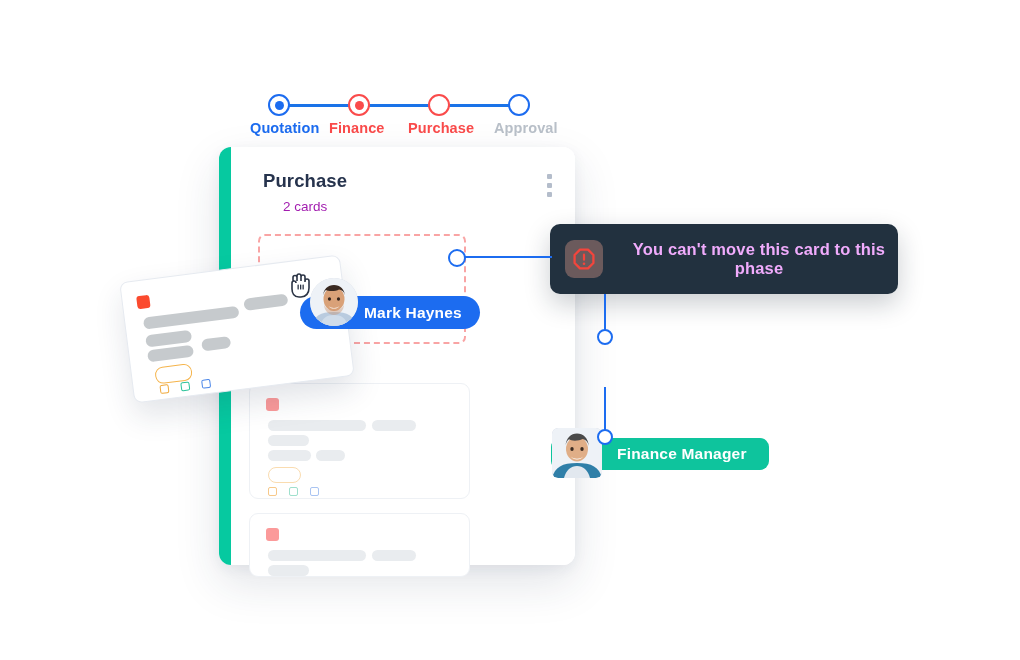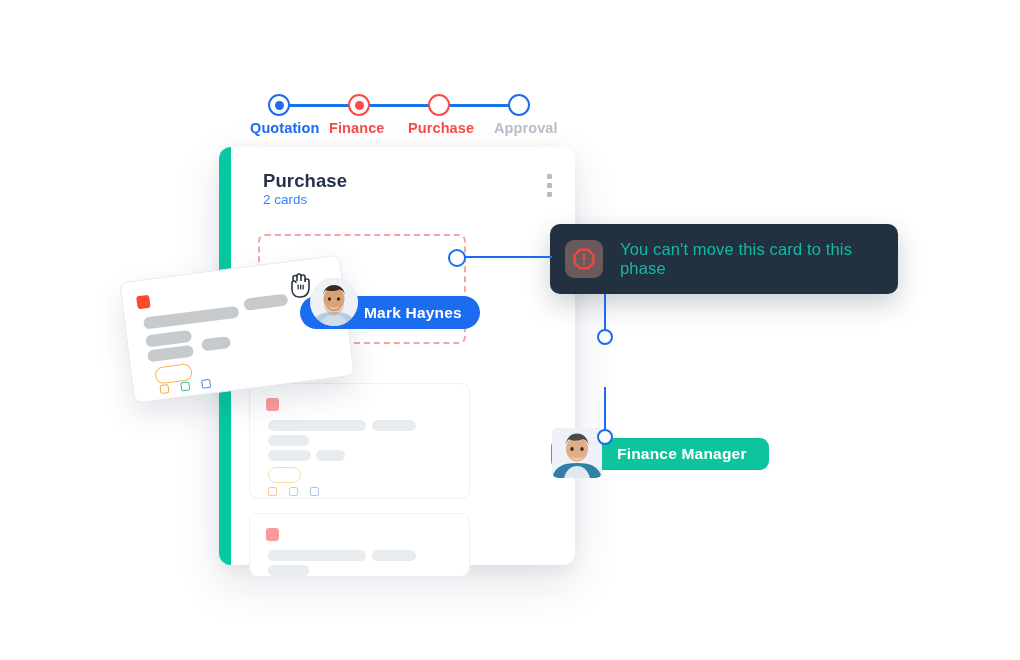--- a/index.html
+++ b/index.html
@@ -2,21 +2,21 @@
 <html><head>
 <meta charset="utf-8">
 <style>
   html,body{margin:0;padding:0;}
   body{
     width:1020px;height:660px;position:relative;overflow:hidden;
     background:#ffffff;
     font-family:"Liberation Sans","DejaVu Sans",sans-serif;
     -webkit-font-smoothing:antialiased;
   }
-  .stage{position:absolute;inset:0;}
+  .stage{position:absolute;inset:0;text-align:center;}
 
   
   .stepper{position:absolute;left:264px;top:90px;width:266px;height:56px;}
   .step-track{position:absolute;left:14px;top:14px;width:240px;height:3px;background:#1a73e8;border-radius:2px;}
   .node{position:absolute;top:4px;width:22px;height:22px;border-radius:50%;background:#fff;box-sizing:border-box;}
   .node.blue{border:2.6px solid #1c6cf0;}
   .node.red{border:2.6px solid #fa4b4b;}
   .node .core{position:absolute;left:50%;top:50%;width:9px;height:9px;margin:-4.5px 0 0 -4.5px;border-radius:50%;}
   .node.blue .core{background:#1c6cf0;}
   .node.red  .core{background:#fa4b4b;}
@@ -34,21 +34,21 @@
   
   .panel-shadow{
     position:absolute;left:219px;top:147px;width:356px;height:418px;border-radius:12px;
     background:#ffffff;
     box-shadow:0 18px 45px rgba(33,48,77,.13), 0 4px 14px rgba(33,48,77,.06);
   }
   .panel-stripe{position:absolute;left:219px;top:147px;width:12px;height:418px;border-radius:12px 0 0 12px;background:#06c9a0;}
   .panel{position:absolute;left:231px;top:147px;width:344px;height:418px;border-radius:0 12px 12px 0;background:#fff;overflow:hidden;}
   .panel-head{position:absolute;left:32px;top:23px;}
   .panel-title{font-size:18.5px;font-weight:700;color:#26334d;letter-spacing:.1px;}
-  .panel-sub{font-size:13.5px;color:#3b82f6;}
+  .panel-sub{font-size:13.5px;color:#a21caf;margin-top:7px;}
   .kebab{position:absolute;right:23px;top:27px;width:5px;height:23px;cursor:pointer;}
   .kebab i{display:block;width:5px;height:5px;background:#b4bdcb;border-radius:1px;margin-bottom:4px;}
 
   
   .dropzone{
     position:absolute;left:258px;top:234px;width:204px;height:106px;
     border:2px dashed #f9a4a4;border-radius:7px;background:transparent;
   }
 
   
@@ -112,21 +112,21 @@
   .tooltip{
     position:absolute;left:550px;top:224px;width:348px;height:70px;border-radius:10px;
     background:#22313f;display:flex;align-items:center;
     box-shadow:0 10px 26px rgba(20,30,45,.22);
   }
   .tip-ico{
     position:absolute;left:15px;top:16px;width:38px;height:38px;border-radius:9px;background:#6b5a5c;
     display:flex;align-items:center;justify-content:center;
   }
   .tip-text{position:absolute;left:70px;top:0;height:70px;display:flex;align-items:center;
-            color:#14b8a6;font-size:16.5px;font-weight:400;letter-spacing:.15px;}
+            color:#f0abfc;font-size:16.5px;font-weight:700;letter-spacing:.15px;}
 
   
   .badge-blue{
     position:absolute;left:551px;top:338px;width:209px;height:49px;border-radius:9px;background:#1169f4;
     display:flex;align-items:center;justify-content:center;
     color:#fff;font-size:16px;font-weight:700;letter-spacing:.1px;
     box-shadow:0 6px 16px rgba(17,105,244,.22);
   }
 
   

